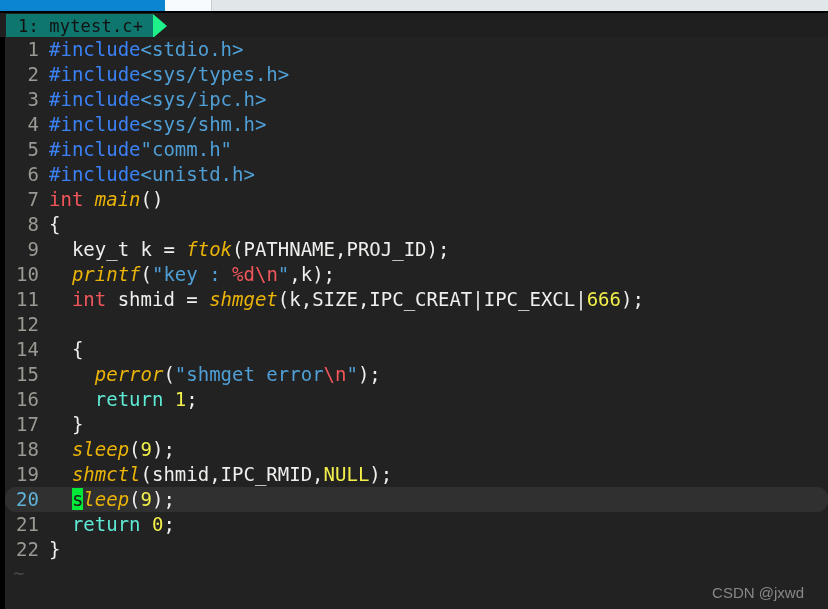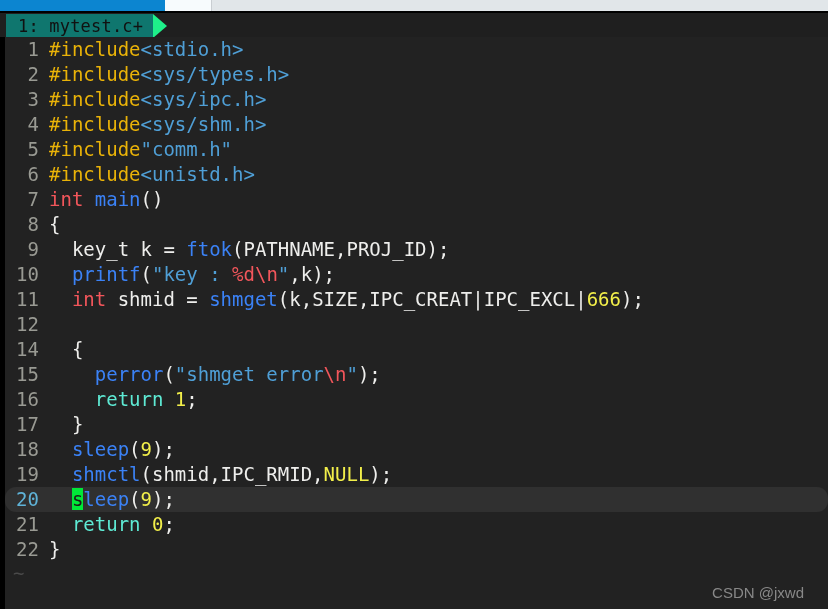--- a/index.html
+++ b/index.html
@@ -84,24 +84,24 @@
     text-align: right;
     color: #999a93;
     font-size: 19px;
     padding-right: 10px;
     box-sizing: border-box;
   }
   .row.current .lnum { color: #5fb3d8; }
   .code { display: inline; }
 
   
-  .pre  { color: #eab308; }  
+  .pre  { color: #3b82f6; }  
   .hdr  { color: #4f9fd6; }  
   .type { color: #f2565b; }  
-  .fn   { color: #3b82f6; }  
+  .fn   { color: #eab308; font-style: italic; }  
   .txt  { color: #eeeeec; }  
   .str  { color: #4f9fd6; }  
   .esc  { color: #f2565b; }  
   .num  { color: #f2ef4a; text-align: center; }  
   .kw   { color: #f2ef4a; }  
   .ret  { color: #5eead4; }  
 
   .cursor {
     background: #00e838;
     color: #1b1b1b;

